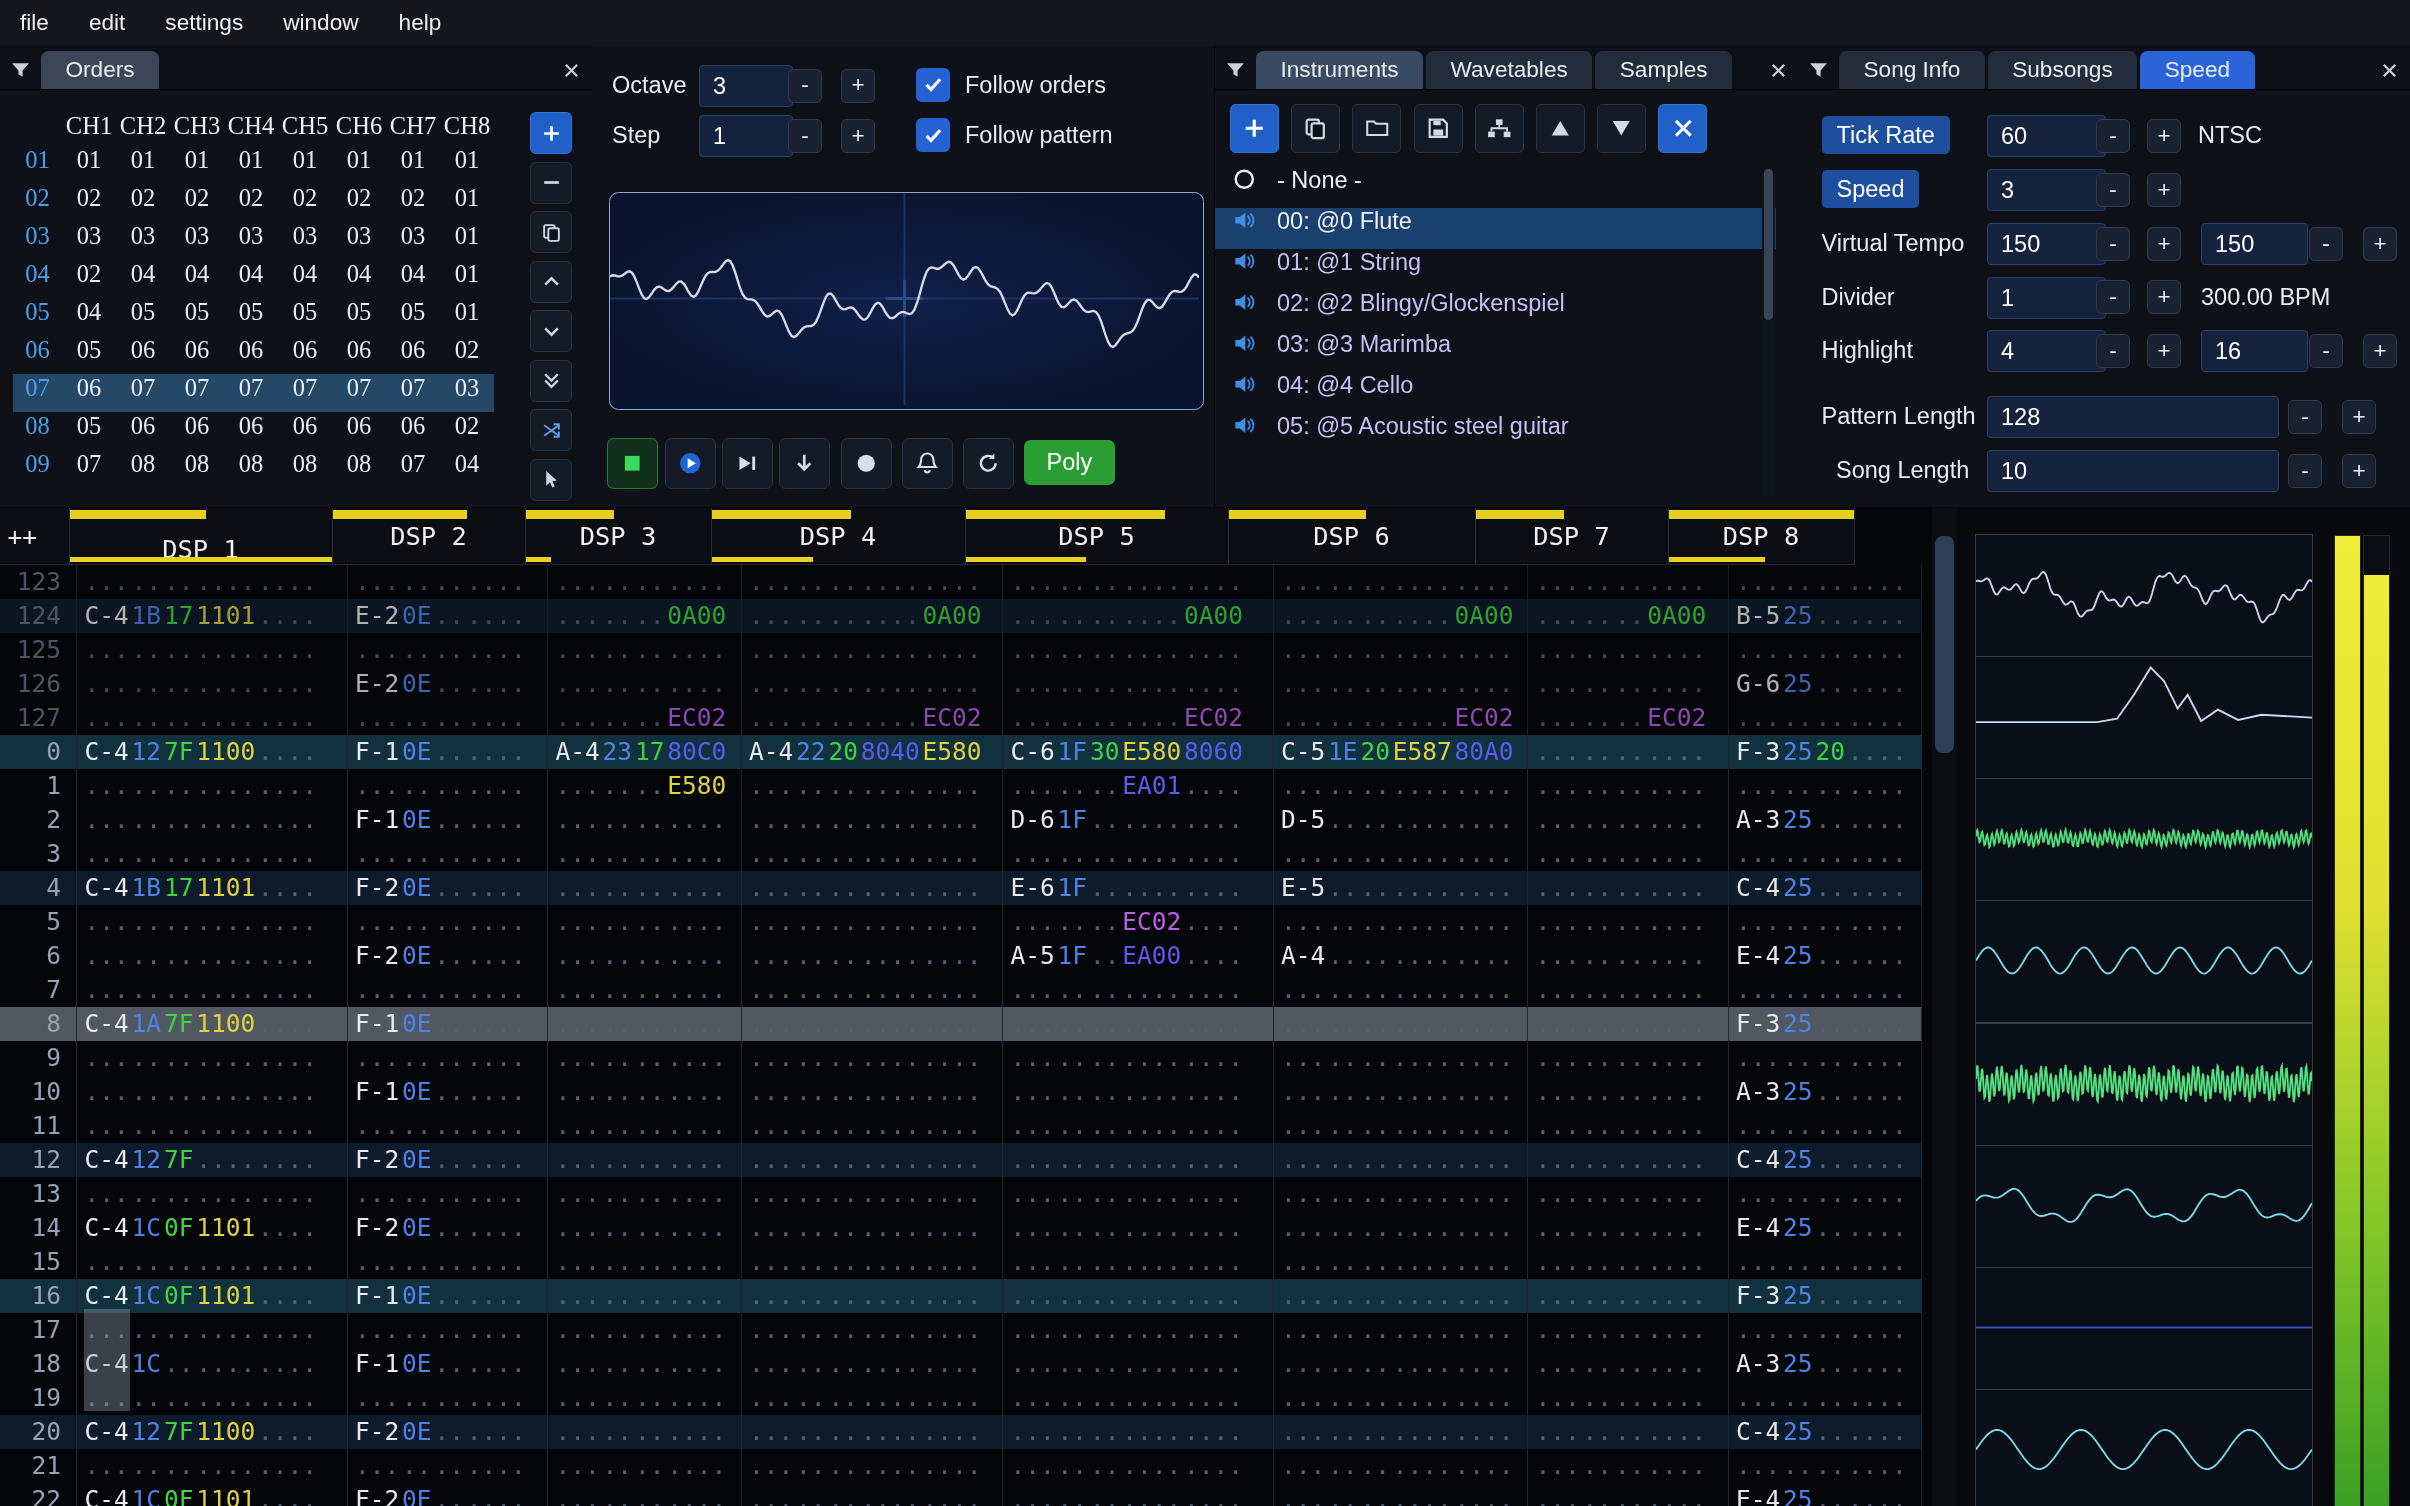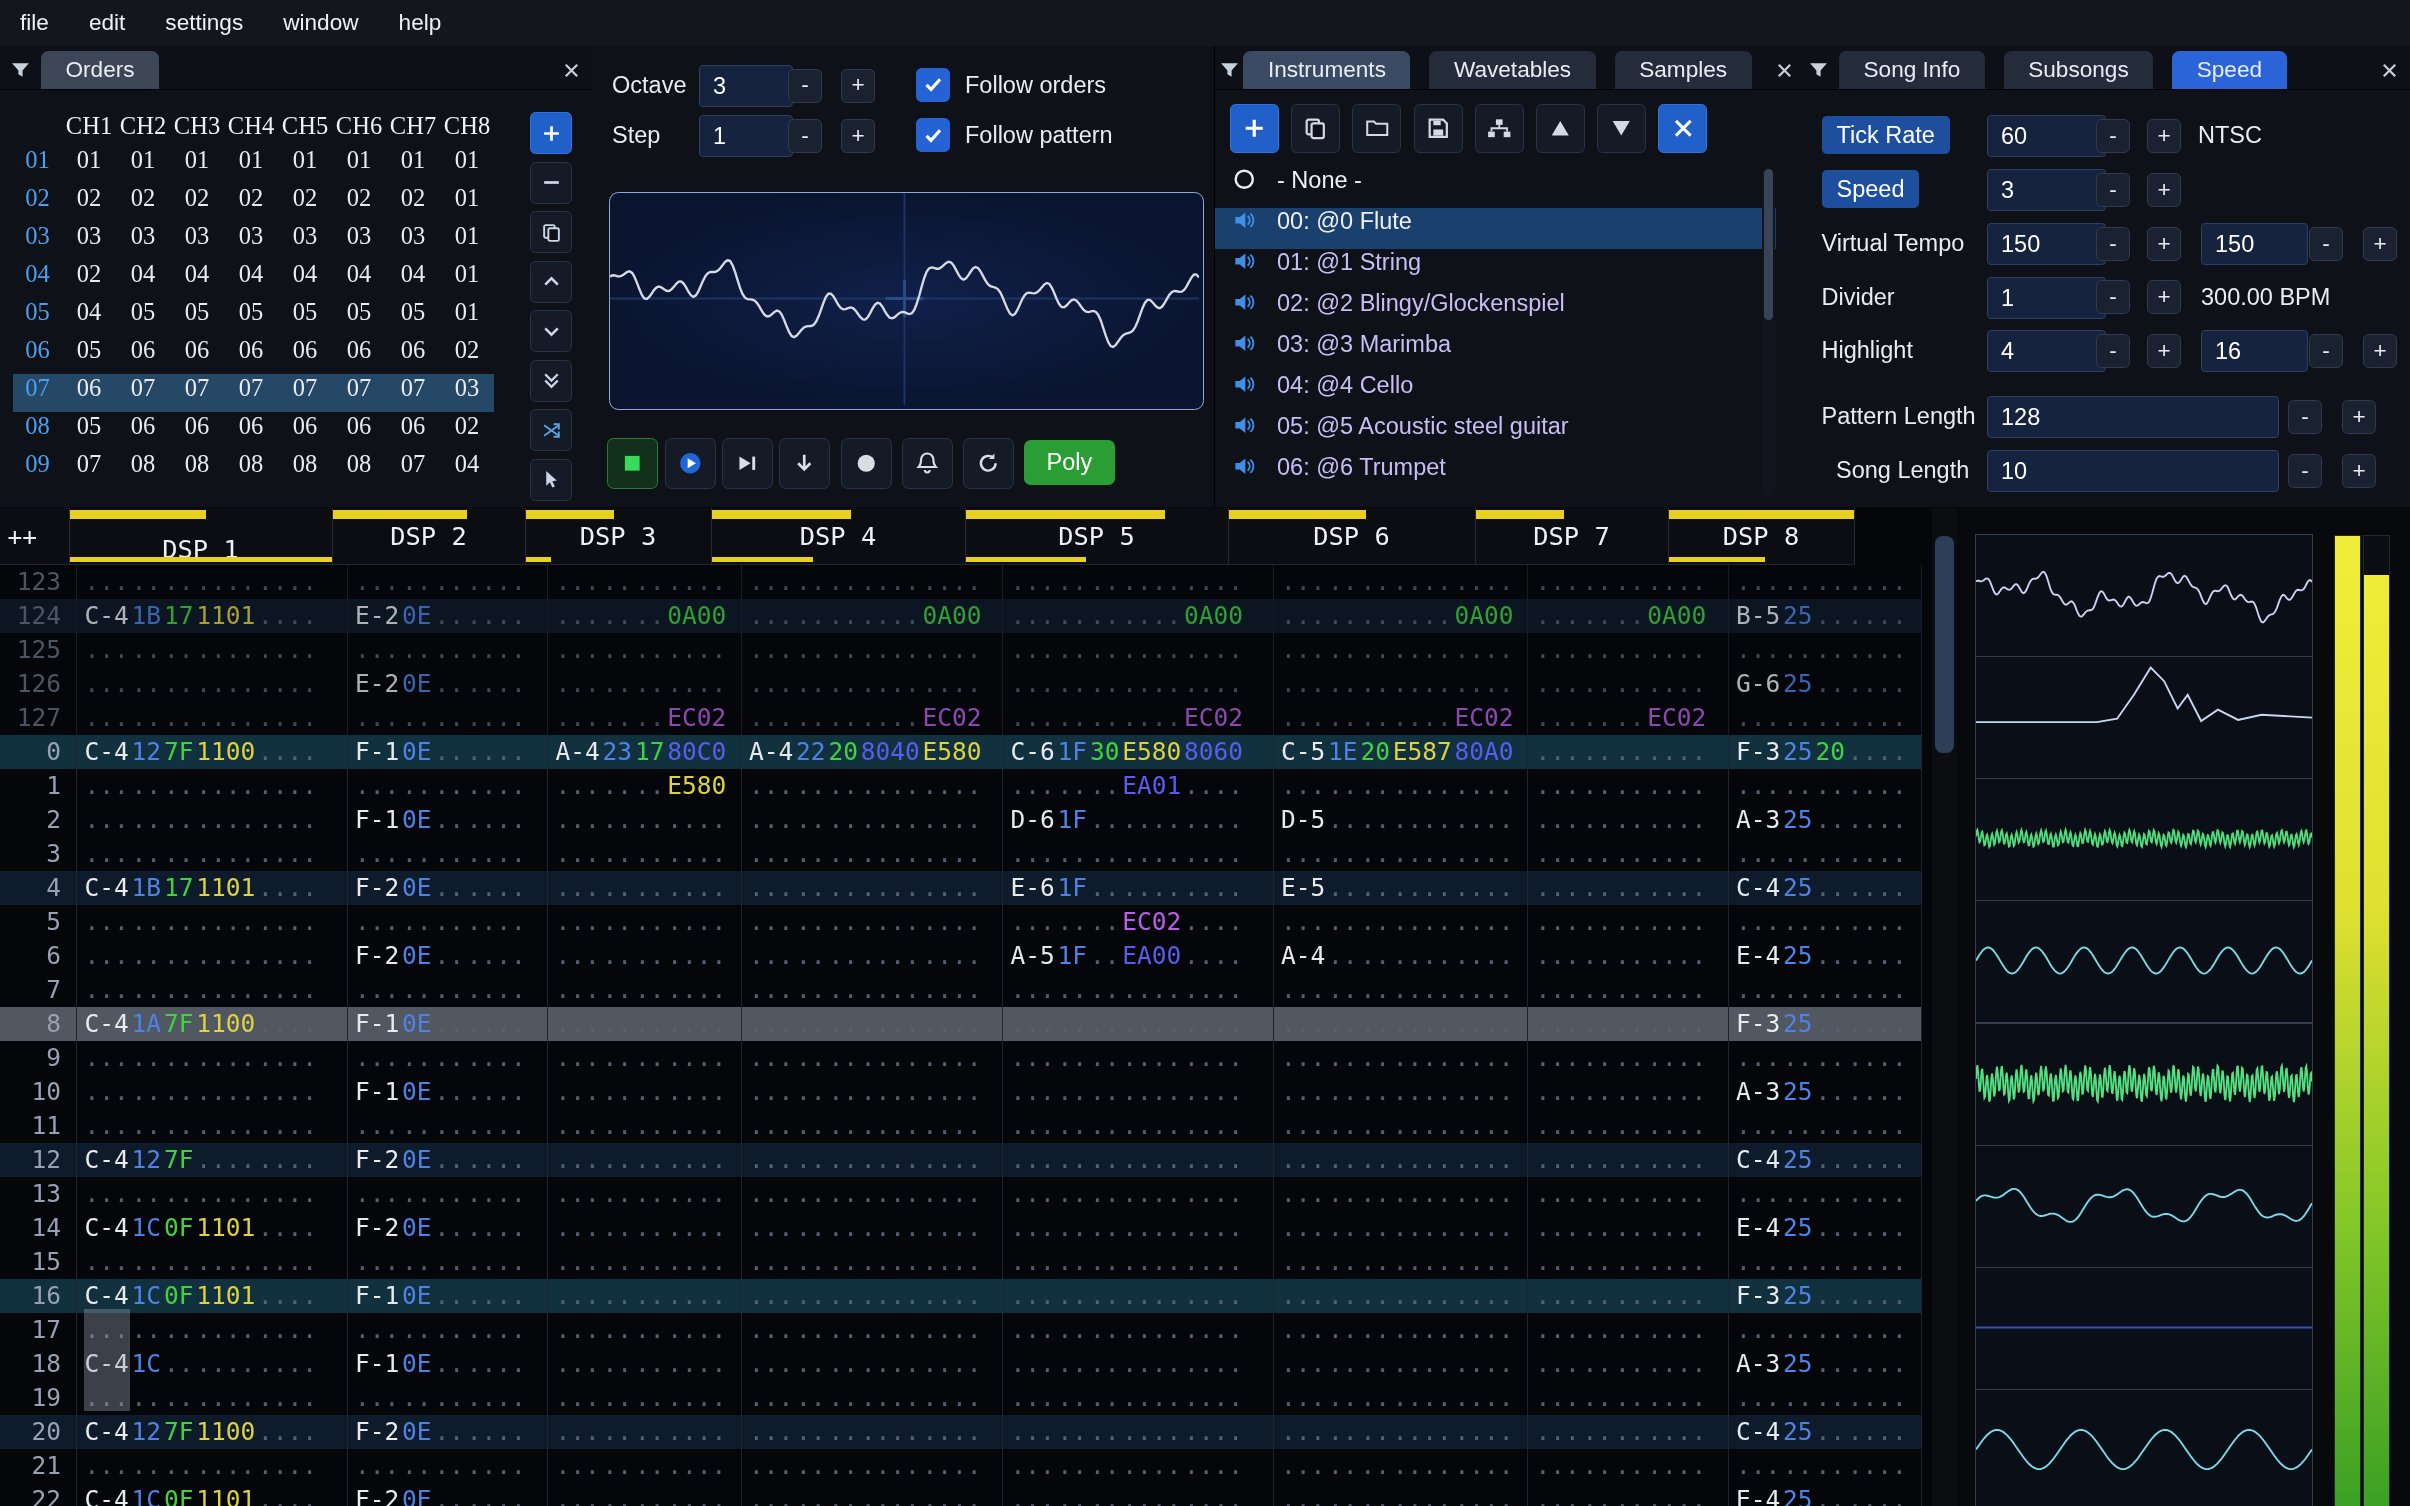--- a/index.html
+++ b/index.html
@@ -11,21 +11,21 @@
            border-bottom:0.9px solid #000;display:flex;align-items:center;font-size:22.6px}
   .menu-item{padding:0 20px;color:#eef1f6}
   .menu-status{padding-left:9.4px;color:#dfe3ea}
 
   
   .window{position:absolute;top:46px;height:461px;background:#0e1117;border-right:0.9px solid #000}
   .titlebar{height:43px;background:#0d1016;border-bottom:0.9px solid #000;display:flex;align-items:flex-end}
   .win-menu{width:41px;height:38px;display:flex;align-items:center;justify-content:center;color:#c8d0dc}
   .win-menu svg{width:21px;height:21px}
   .tab{height:38px;display:flex;align-items:center;padding:0 24.5px;font-size:22.6px;color:#e9edf3;
-       background:#1d2330;border-radius:7.5px 7.5px 0 0;margin-right:19px}
+       background:#1d2330;border-radius:7.5px 7.5px 0 0;margin-right:3px}
   .tab.gray-active{background:#3d4656}
   .tab.semi-active{background:#3a4a63}
   .tab.inactive{background:#242c3c}
   .tab.blue-active{background:#2a64d8}
   .win-close{margin-left:auto;width:41px;height:38px;display:flex;align-items:center;justify-content:center;color:#c6cdd8}
   .win-close svg{width:19px;height:19px}
 
   
   #win-orders{left:0;width:592px}
   #orders-table{position:absolute;left:13px;top:60px;font-family:Liberation Serif, serif;font-size:24.5px}
@@ -482,27 +482,20 @@
           </svg></span>
         <span class="inst-name">04: @4 Cello</span>
       </div>
       <div class="inst-row">
         <span class="inst-icon"><svg viewBox="0 0 22 20">
             <path d="M3 7v6h4l5 4V3L7 7z" fill="currentColor"></path>
             <path d="M14 6a5 5 0 010 8M16.5 4a8 8 0 010 12" fill="none" stroke="currentColor" stroke-width="1.6"></path>
           </svg></span>
         <span class="inst-name">05: @5 Acoustic steel guitar</span>
       </div>
-      <div class="inst-row">
-        <span class="inst-icon"><svg viewBox="0 0 22 20">
-            <path d="M3 7v6h4l5 4V3L7 7z" fill="currentColor"></path>
-            <path d="M14 6a5 5 0 010 8M16.5 4a8 8 0 010 12" fill="none" stroke="currentColor" stroke-width="1.6"></path>
-          </svg></span>
-        <span class="inst-name">06: @6 Trumpet</span>
-      </div>
     </div>
   <div class="inst-scroll">
       <div class="inst-thumb"></div>
     </div>
 </div>
 
 <div class="window" id="win-song">
   <div class="titlebar">
     <span class="win-menu">
         <svg viewBox="0 0 20 20">

